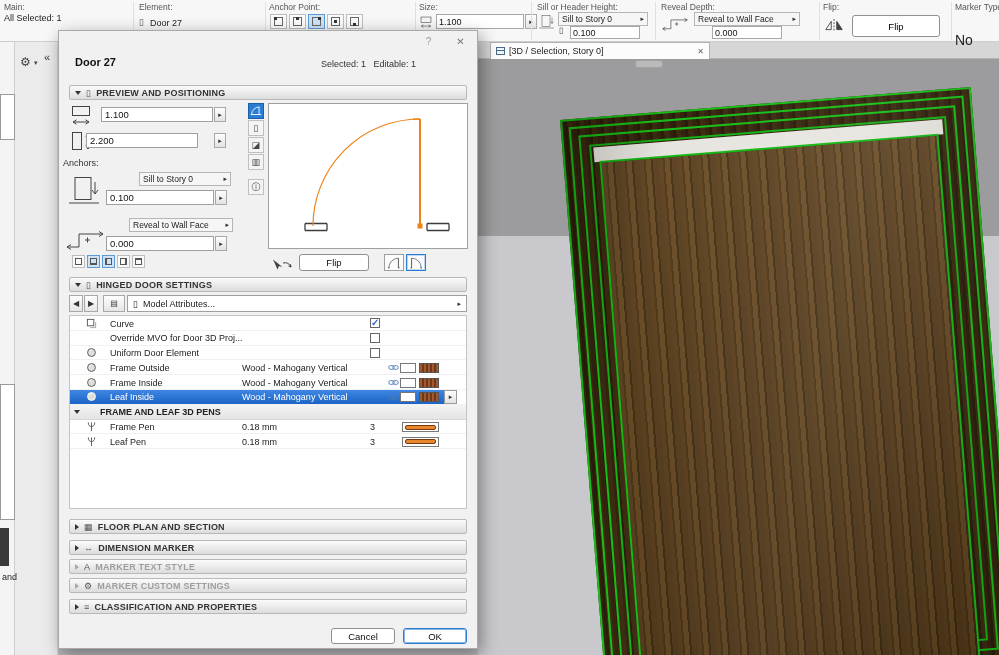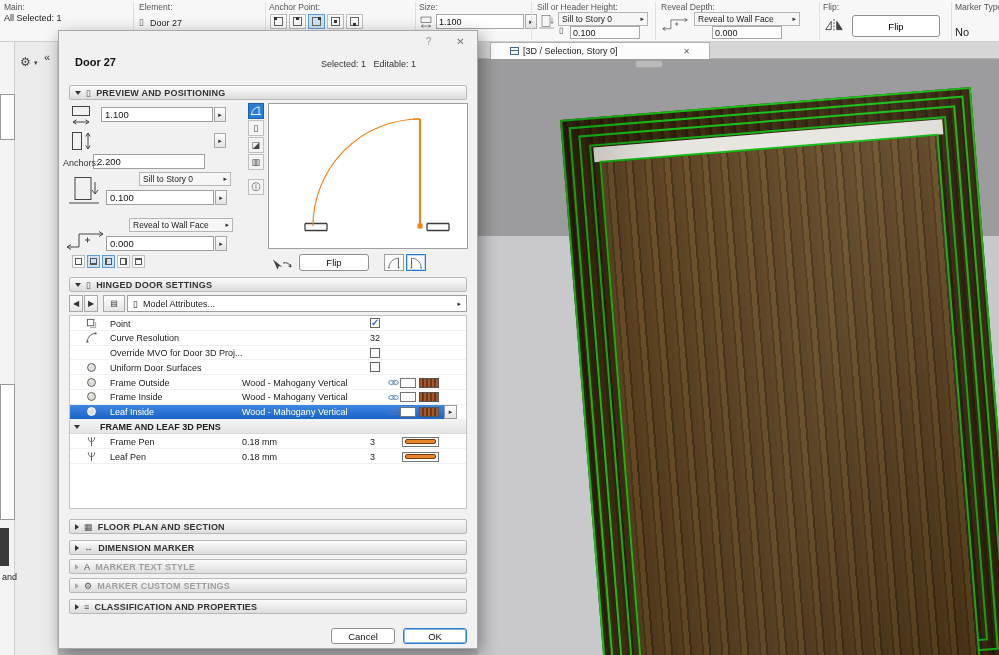--- a/index.html
+++ b/index.html
@@ -96,21 +96,21 @@
   .pensw i { position:absolute; left:2px; right:2px; top:1.5px; bottom:1.5px; background:#e8872e; border:1px solid #7a3a10; border-radius:2px; }
   .row-more { left:374px; top:0.5px; width:13px; height:13.5px; background:linear-gradient(#fefefe,#e2e2e2); border:1px solid #9a9a9a; font-size:7px; display:flex; align-items:center; justify-content:center; color:#333; }
 
   #btn-cancel { position:absolute; left:272px; top:597px; width:64px; height:16px; }
   #btn-ok { position:absolute; left:344px; top:597px; width:64px; height:16px; border:1px solid #2b7cd3; box-shadow:inset 0 0 0 1px #8ab6e6; }
 
   
   #viewport { position:absolute; left:478px; top:42px; width:521px; height:613px; overflow:hidden; background:#9c9c9e; }
   .vp-lower { position:absolute; left:0; top:194px; width:521px; height:419px; background:#c9c9cd; }
   .vp-tabbar { position:absolute; left:0; top:0; width:521px; height:17px; background:#d6d6d6; border-bottom:1px solid #b2b2b2; z-index:3; }
-  .vp-tab { position:absolute; left:12px; top:0; width:220px; height:17px; background:#fcfcfc; border:1px solid #b2b2b2; border-bottom:none; display:flex; align-items:center; gap:4px; padding:0 19px; font-size:9px; color:#222; }
+  .vp-tab { position:absolute; left:12px; top:0; width:220px; height:17px; background:#fcfcfc; border:1px solid #b2b2b2; border-bottom:none; display:flex; align-items:center; gap:4px; padding:0 5px; font-size:9px; color:#222; }
   .tab-ico { width:9px; height:8px; border:1px solid #4a6a8a; position:relative; background:#eef4fa; }
   .tab-ico::after { content:""; position:absolute; left:0; top:1.5px; width:100%; height:1px; background:#4a6a8a; }
   .vp-tab .x { margin-left:auto; font-size:8px; color:#666; }
   .nav-pill { position:absolute; left:157px; top:18px; width:28px; height:8px; background:#bababa; border:1px solid #a2a2a2; border-radius:3px; z-index:2; }
 
   #door3d { position:absolute; left:82px; top:78px; width:412px; height:580px; transform:rotate(-4.6deg); transform-origin:top left;
     background:repeating-linear-gradient(90deg,#33230e 0 4px,#2a1c0a 4px 7px,#3c2a11 7px 12px); }
   #door3d::after { content:""; position:absolute; inset:0; background:linear-gradient(105deg,rgba(0,0,0,.22),rgba(0,0,0,0) 20%,rgba(255,255,255,.05) 55%,rgba(0,0,0,.12) 100%); pointer-events:none; }
   .ring { position:absolute; border:2px solid #17bf17; }
   .r1 { inset:0; } .r2 { inset:8px; } .r3 { inset:17px; } .r4 { inset:27px; border-color:#14b014; }
@@ -244,21 +244,21 @@
   <div class="tb-sep" style="left:819px"></div>
 
   <span class="tb-label" style="left:823px">Flip:</span>
   <svg class="tb-ico" style="left:823px;top:17px" width="22" height="16">
       <use href="#sy-mirror"></use>
     </svg>
   <button class="tb-flip">Flip</button>
   <div class="tb-sep" style="left:951px"></div>
 
   <span class="tb-label" style="left:955px">Marker Type:</span>
-  <span class="abs" style="left:955px;top:26px;font-size:11px">No</span>
+  <span class="abs" style="left:955px;top:32px;font-size:14px">No</span>
 </div>
 
 <div id="leftpanel">
   <div class="lp-col"></div>
   <div class="lp-box1"></div>
   <div class="lp-box2"></div>
   <div class="lp-dark"></div>
   <span class="lp-and">and</span>
   <span class="gear">⚙</span>
   <span class="gear-dd">▾</span>
@@ -279,21 +279,21 @@
 
   <svg class="dlg-ico" style="left:10px;top:72px" width="24" height="24">
       <use href="#sy-doorw"></use>
     </svg>
   <input class="inp" style="left: 42px; top: 76px; width: 112px;" readonly="" value="1.100">
   <button class="spin" style="left:155px;top:76px">▸</button>
 
   <svg class="dlg-ico" style="left:10px;top:98px" width="24" height="24">
       <use href="#sy-doorh"></use>
     </svg>
-  <input class="inp" style="left: 34px; top: 102px; width: 112px; margin-top: 21px;" readonly="" value="2.200">
+  <input class="inp" style="left: 27px; top: 102px; width: 112px;" readonly="" value="2.200">
   <button class="spin" style="left:155px;top:102px">▸</button>
 
   <span class="lbl" style="left:4px;top:127px">Anchors:</span>
 
   <svg class="dlg-ico" style="left:8px;top:145px" width="34" height="30">
       <use href="#sy-anchor"></use>
     </svg>
   <button class="mode-btn" style="left:80px;top:141px;width:92px">
       <span>Sill to Story 0</span>
       <span class="arr">▸</span>
@@ -376,39 +376,32 @@
     <span>▯</span>
     <span>Model Attributes...</span>
     <span class="arr">▸</span>
   </div>
 
   <div id="tbl">
     <div class="trow">
       <span class="r-ico"><svg width="11" height="11">
             <use href="#sy-shadow"></use>
           </svg></span>
-      <span class="r-label">Point</span>
+      <span class="r-label">Curve</span>
       <span class="chk checked"></span>
-    </div>
-    <div class="trow">
-      <span class="r-ico"><svg width="11" height="11">
-            <use href="#sy-curve"></use>
-          </svg></span>
-      <span class="r-label">Curve Resolution</span>
-      <span class="r-num">32</span>
     </div>
     <div class="trow">
       <span class="r-label">Override MVO for Door 3D Proj...</span>
       <span class="chk"></span>
     </div>
     <div class="trow">
       <span class="r-ico"><svg width="11" height="11">
             <use href="#sy-surface"></use>
           </svg></span>
-      <span class="r-label">Uniform Door Surfaces</span>
+      <span class="r-label">Uniform Door Element</span>
       <span class="chk"></span>
     </div>
     <div class="trow">
       <span class="r-ico"><svg width="11" height="11">
             <use href="#sy-surface"></use>
           </svg></span>
       <span class="r-label">Frame Outside</span>
       <span class="r-val">Wood - Mahogany Vertical</span>
       <span class="chain"><svg width="11" height="11">
             <use href="#sy-chain"></use>

